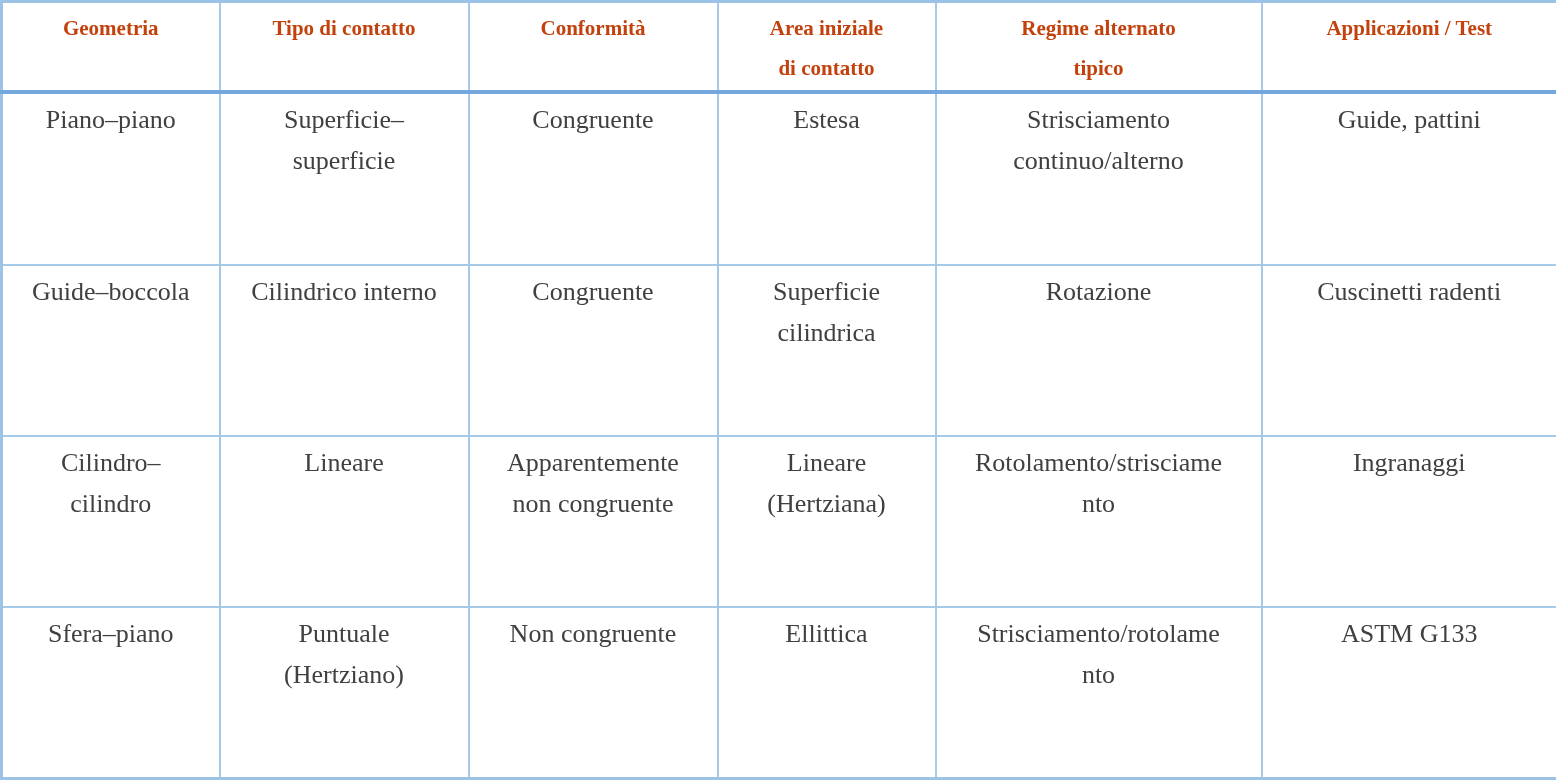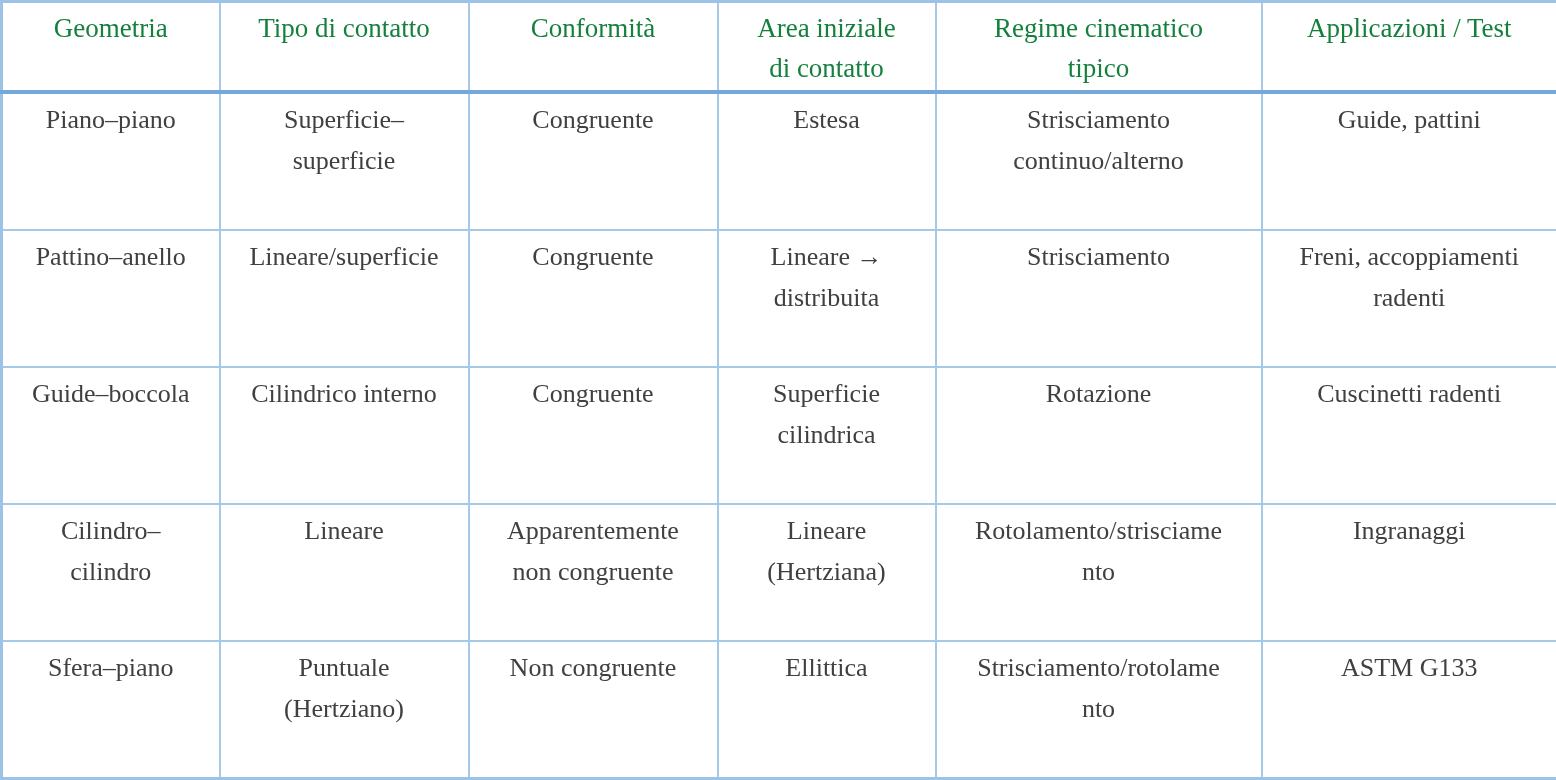--- a/index.html
+++ b/index.html
@@ -26,24 +26,24 @@
   table.contact-table td {
     border: 2px solid #a6c9e8;
     vertical-align: top;
     text-align: center;
     padding: 5px 6px 2px 6px;
     box-sizing: border-box;
     white-space: pre-line;
     overflow: hidden;
   }
   table.contact-table thead th {
-    font-weight: normal;
-    font-size: 27px;
+    font-weight: bold;
+    font-size: 21px;
     line-height: 40px;
-    color: #15803d;
+    color: #c2410c;
     height: 80px;
     border-bottom: 4px solid #74a7db;
   }
   table.contact-table tbody td {
     font-weight: normal;
     font-size: 26px;
     line-height: 41px;
     color: #404040;
   }
   tr.row-tall  { height: 80px; }
@@ -62,45 +62,35 @@
       <col style="width:326px">
       <col style="width:296px">
     </colgroup>
     <thead>
       <tr>
         <th>Geometria</th>
         <th>Tipo di contatto</th>
         <th>Conformità</th>
         <th>Area iniziale
 di contatto</th>
-        <th>Regime cinematico
+        <th>Regime alternato
 tipico</th>
         <th>Applicazioni / Test</th>
       </tr>
     </thead>
     <tbody>
       <tr class="row-tall">
         <td>Piano–piano</td>
         <td>Superficie–
 superficie</td>
         <td>Congruente</td>
         <td>Estesa</td>
         <td>Strisciamento
 continuo/alterno</td>
         <td>Guide, pattini</td>
-      </tr>
-      <tr class="row-tall">
-        <td>Pattino–anello</td>
-        <td>Lineare/superficie</td>
-        <td>Congruente</td>
-        <td>Lineare →
-distribuita</td>
-        <td>Strisciamento</td>
-        <td>Freni, accoppiamenti
-radenti</td>
       </tr>
       <tr class="row-tall">
         <td>Guide–boccola</td>
         <td>Cilindrico interno</td>
         <td>Congruente</td>
         <td>Superficie
 cilindrica</td>
         <td>Rotazione</td>
         <td>Cuscinetti radenti</td>
       </tr>

